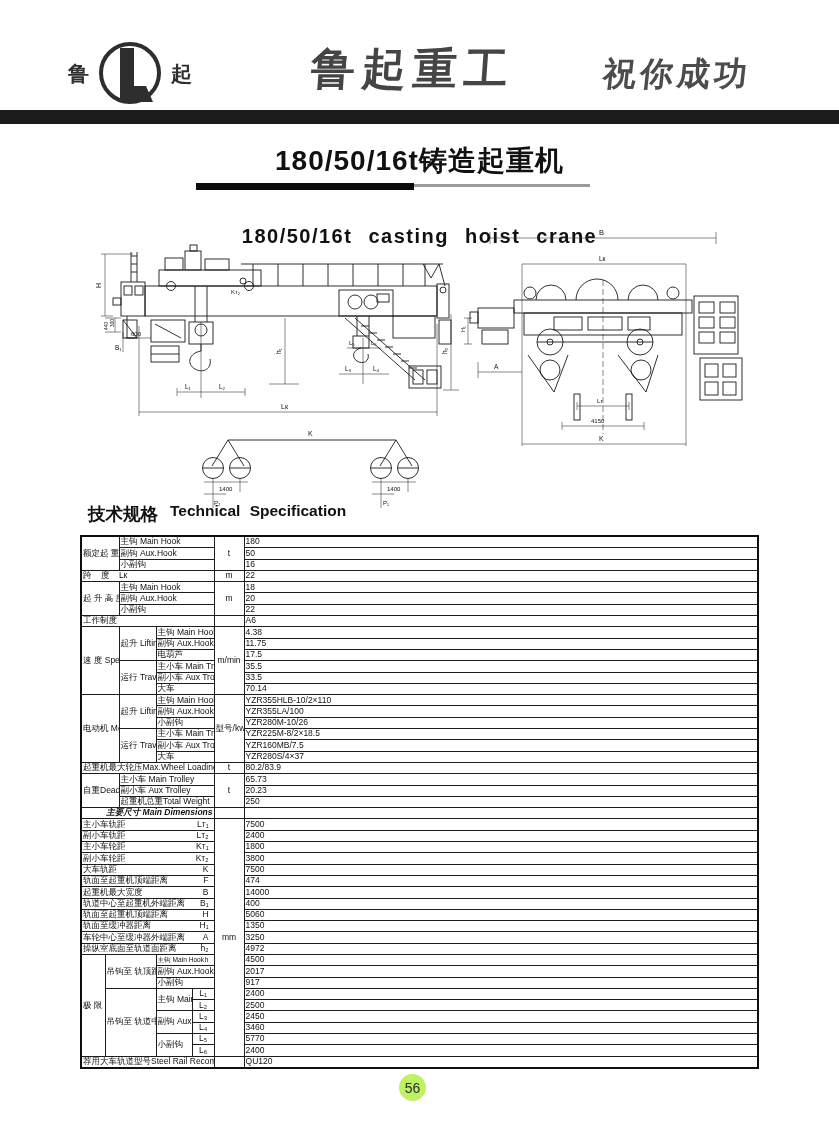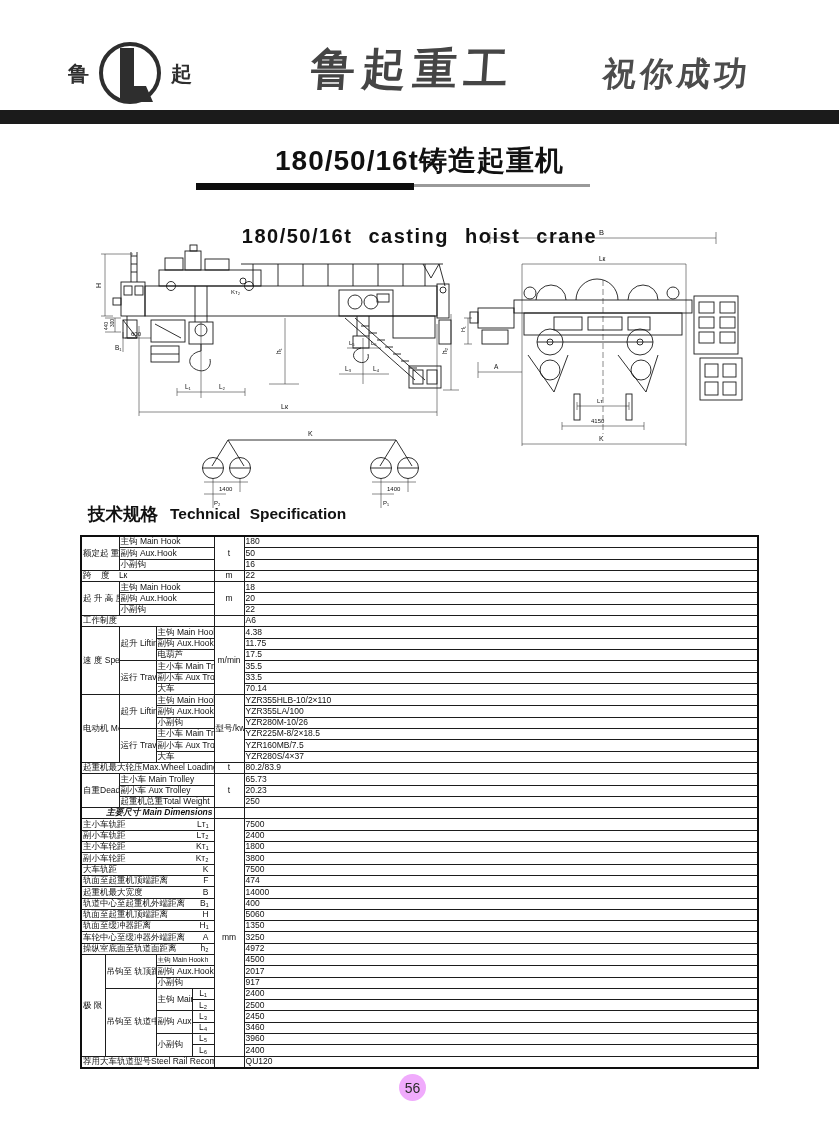--- a/index.html
+++ b/index.html
@@ -18,21 +18,21 @@
 
   
   #title-zh{left:0;top:142px;width:839px;text-align:center;font-size:28px;font-weight:bold;letter-spacing:1px;}
   #title-rule{left:196px;top:183px;width:394px;height:8px;}
   #title-rule .b1{float:left;width:218px;height:7px;background:#0d0d0d;}
   #title-rule .b2{float:left;width:176px;height:3px;background:#9a9a9a;margin-top:1px;}
   #title-en{left:0;top:194px;width:839px;text-align:center;font-size:20px;font-weight:bold;
             letter-spacing:1.5px;word-spacing:9px;margin-top:31px;}
 
   
-  #spec-heading{left:88px;top:502px;display:flex;align-items:center;gap:12px;}
+  #spec-heading{left:88px;top:502px;display:flex;align-items:flex-start;gap:12px;}
   #spec-heading .zh{font-size:17.5px;font-weight:bold;}
   #spec-heading .en{font-size:15.5px;font-weight:bold;word-spacing:5px;}
 
   
   svg text{fill:#111;stroke:none;font-family:"Liberation Sans","DejaVu Sans",sans-serif;}
   .lines{stroke:#1a1a1a;stroke-width:0.9;fill:none;}
   .dims{stroke:#2a2a2a;stroke-width:0.55;fill:none;}
 
   
   #spec-table-wrap{left:80px;top:535px;}
@@ -45,21 +45,21 @@
   td.l{text-align:left;font-size:8px;padding-left:2px;}
   td.ls{text-align:left;font-size:6.6px;padding-left:2px;}
   td.sm{text-align:left;font-size:6.9px;padding-left:2px;}
   td.hdr{text-align:right;font-style:italic;font-weight:bold;font-size:9px;padding-left:2px;}
   td.symc{text-align:center;font-size:7.5px;}
   td.dim .sy{float:right;padding-right:4px;}
   td.dim{padding-left:2px;font-size:8px;}
   td.dim.ls{font-size:6.6px;}
 
   
-  #page-badge{left:399px;top:1074px;width:27px;height:27px;border-radius:50%;background:#f0abfc;
+  #page-badge{left:399px;top:1074px;width:27px;height:27px;border-radius:50%;background:#bef264;
               display:flex;align-items:center;justify-content:center;font-size:14px;color:#2b2b2b;}
 </style>
 </head>
 <body>
 
 <div class="abs" id="logo-block">
   <span class="logo-char">鲁</span>
   <svg width="74" height="76" viewBox="0 0 74 76">
     <circle cx="37" cy="37" r="29" fill="none" stroke="#2e2e2e" stroke-width="4"></circle>
     <path d="M27 12 h14 v38 h12 l7 16 h-33 z" fill="#2e2e2e"></path>
@@ -457,21 +457,21 @@
           <td class="symc">L₃</td>
           <td class="v">2450</td>
         </tr>
         <tr>
           <td class="symc">L₄</td>
           <td class="v">3460</td>
         </tr>
         <tr>
           <td rowspan="2" class="ls">小副钩</td>
           <td class="symc">L₅</td>
-          <td class="v">3960</td>
+          <td class="v">5770</td>
         </tr>
         <tr>
           <td class="symc">L₆</td>
           <td class="v">2400</td>
         </tr>
         <tr>
           <td colspan="5" class="sm">荐用大车轨道型号Steel Rail Recommended</td>
           <td class="u"></td>
           <td class="v">QU120</td>
         </tr>

